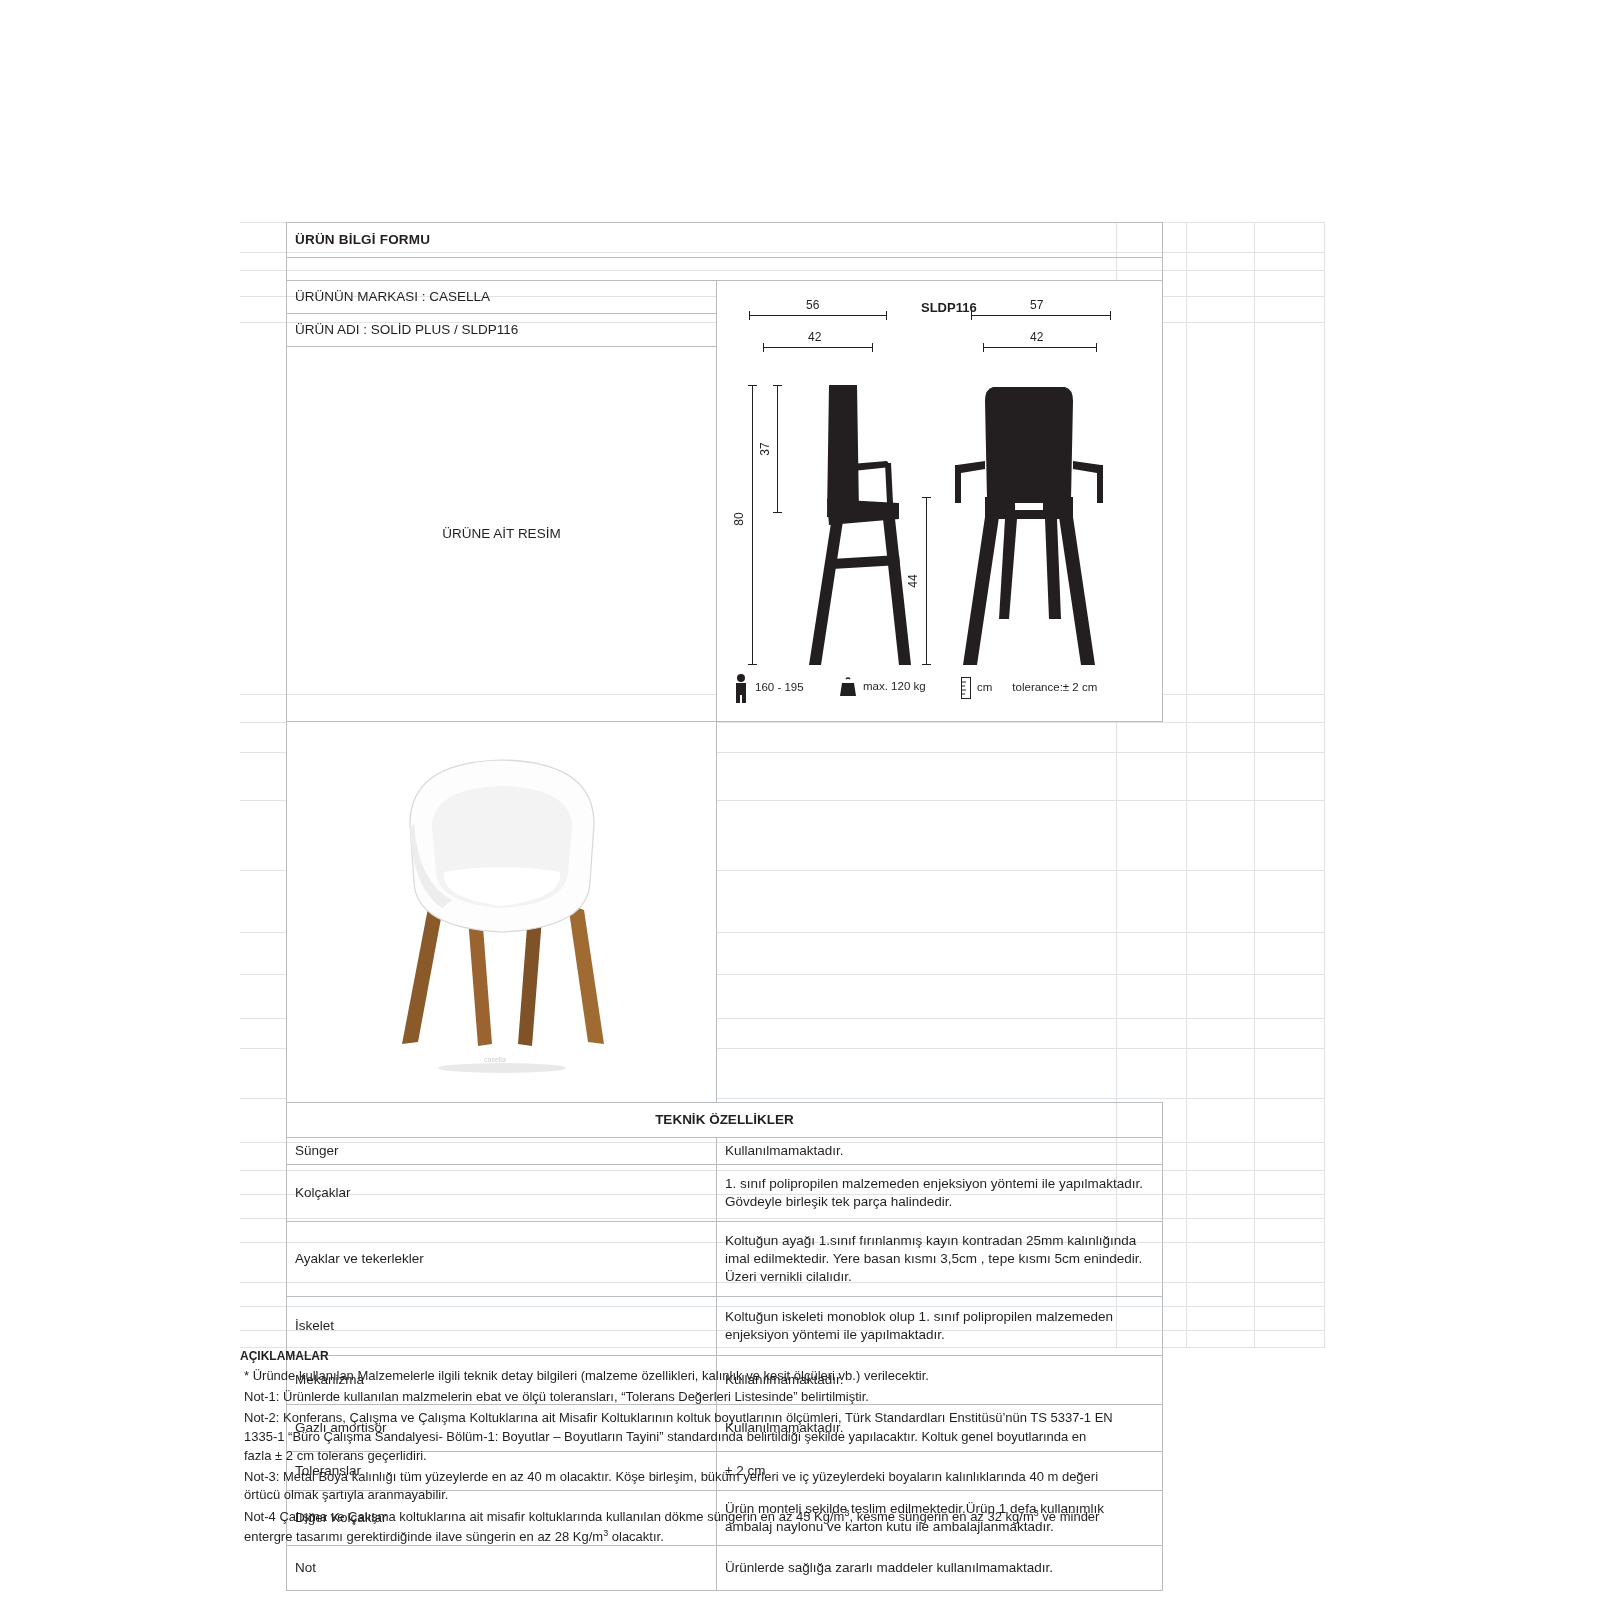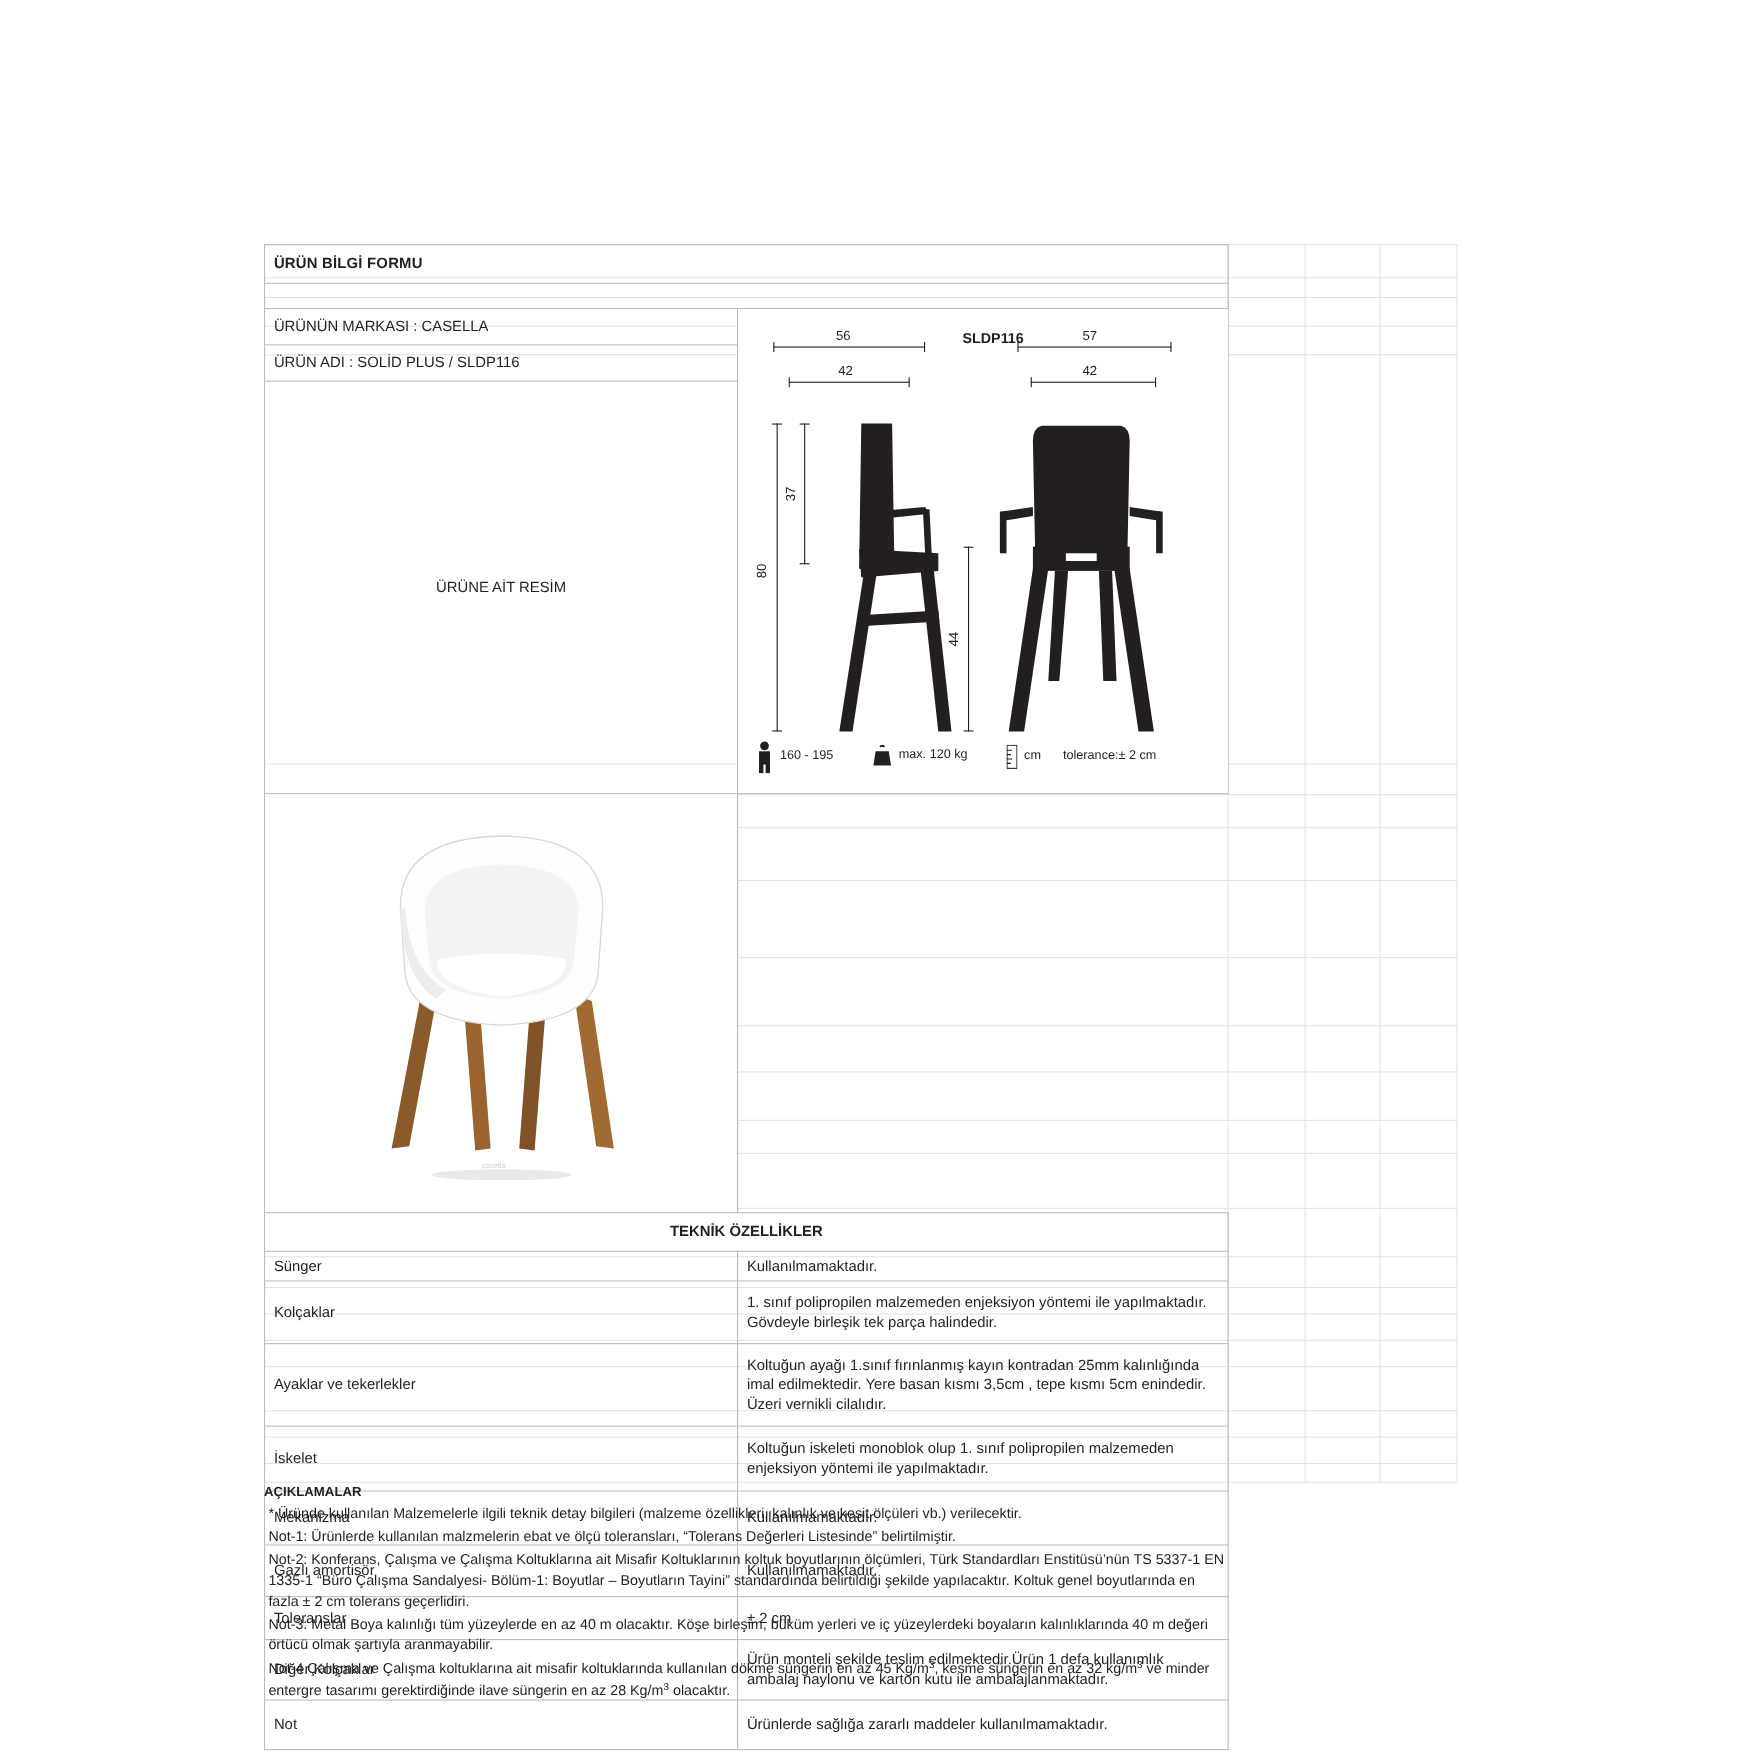--- a/index.html
+++ b/index.html
@@ -46,20 +46,21 @@
     position: absolute;
     left: 240px;
     top: 222px;
     width: 876px;
   }
 
   table.main {
     border-collapse: collapse;
     width: 876px;
     table-layout: fixed;
+    margin-left: 46px;
   }
   table.main td {
     border: 1px solid #b9bdc0;
     vertical-align: middle;
     padding: 4px 8px;
     font-size: 13.5px;
     line-height: 1.35;
   }
   .title-row td {
     font-weight: bold;

